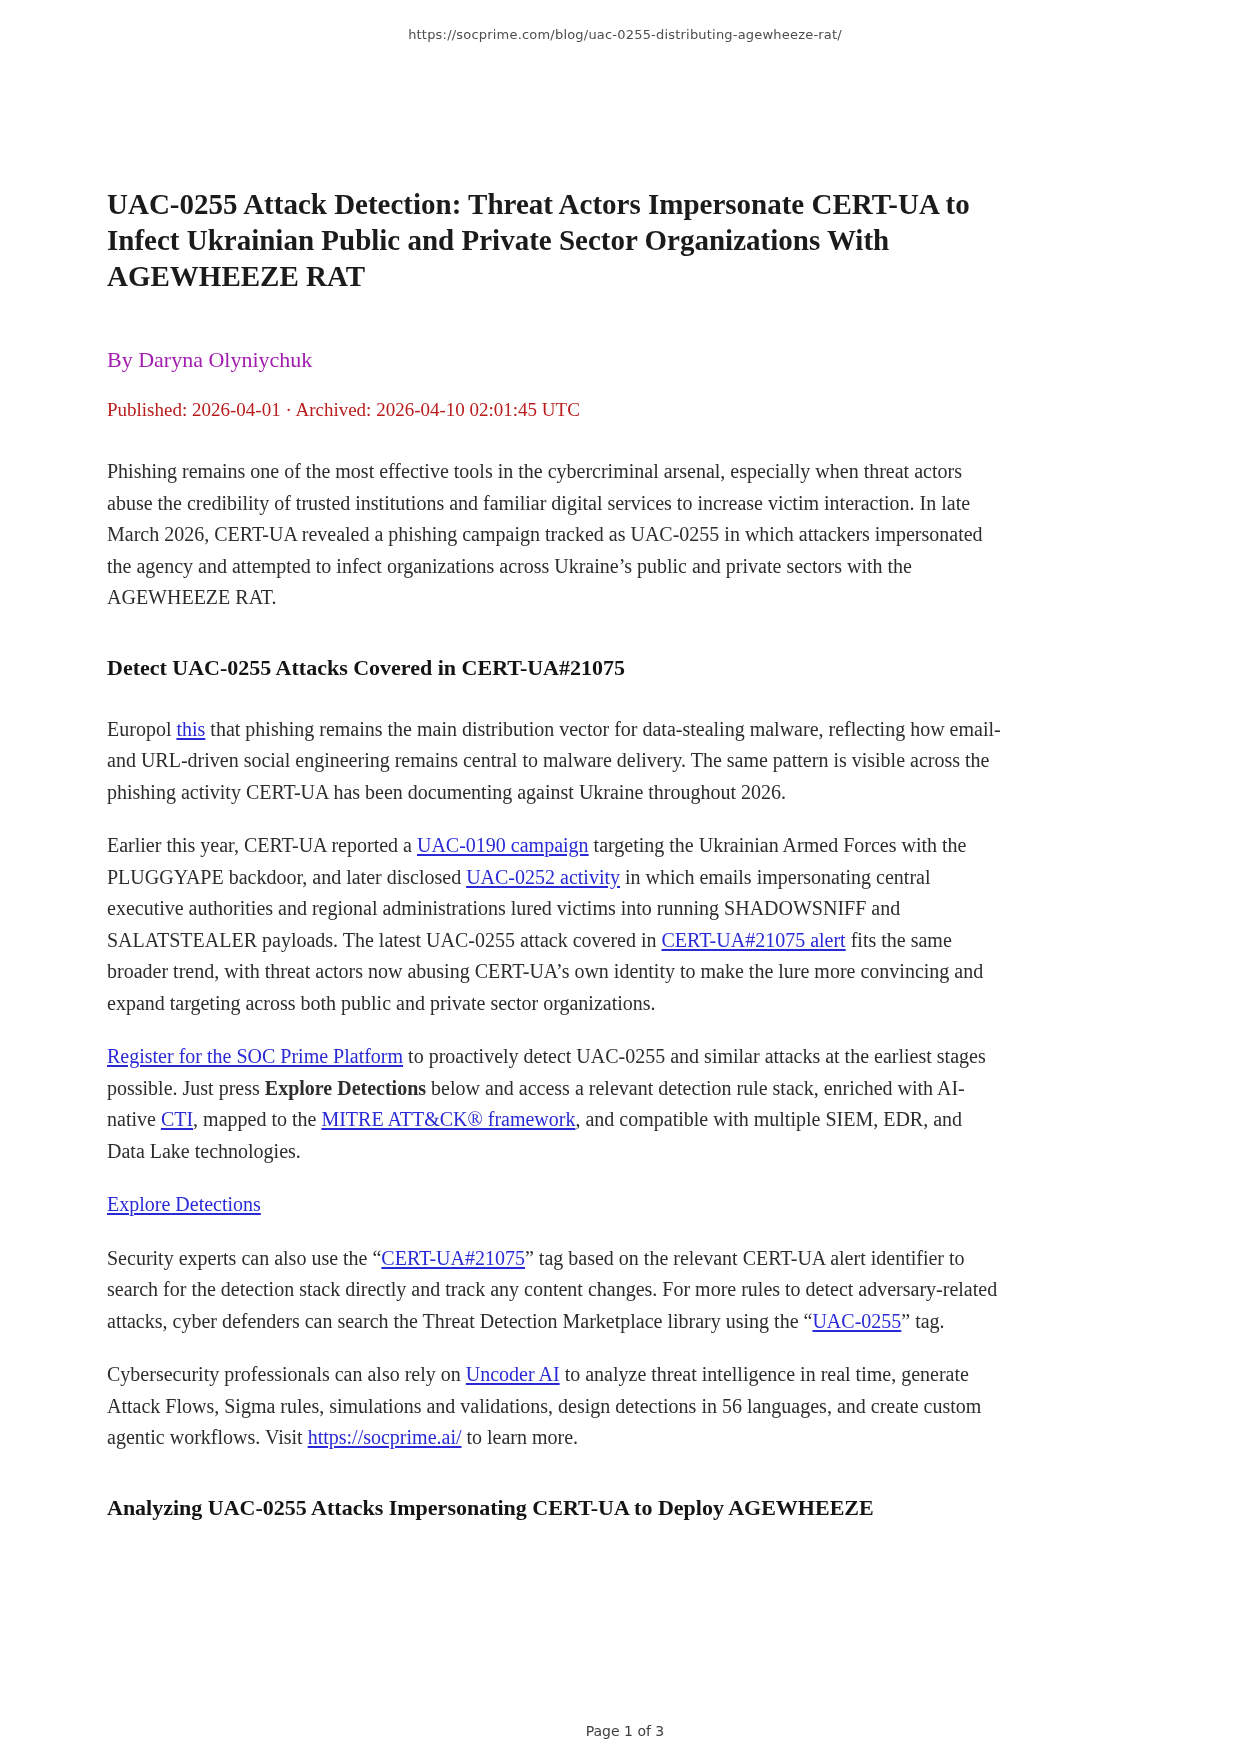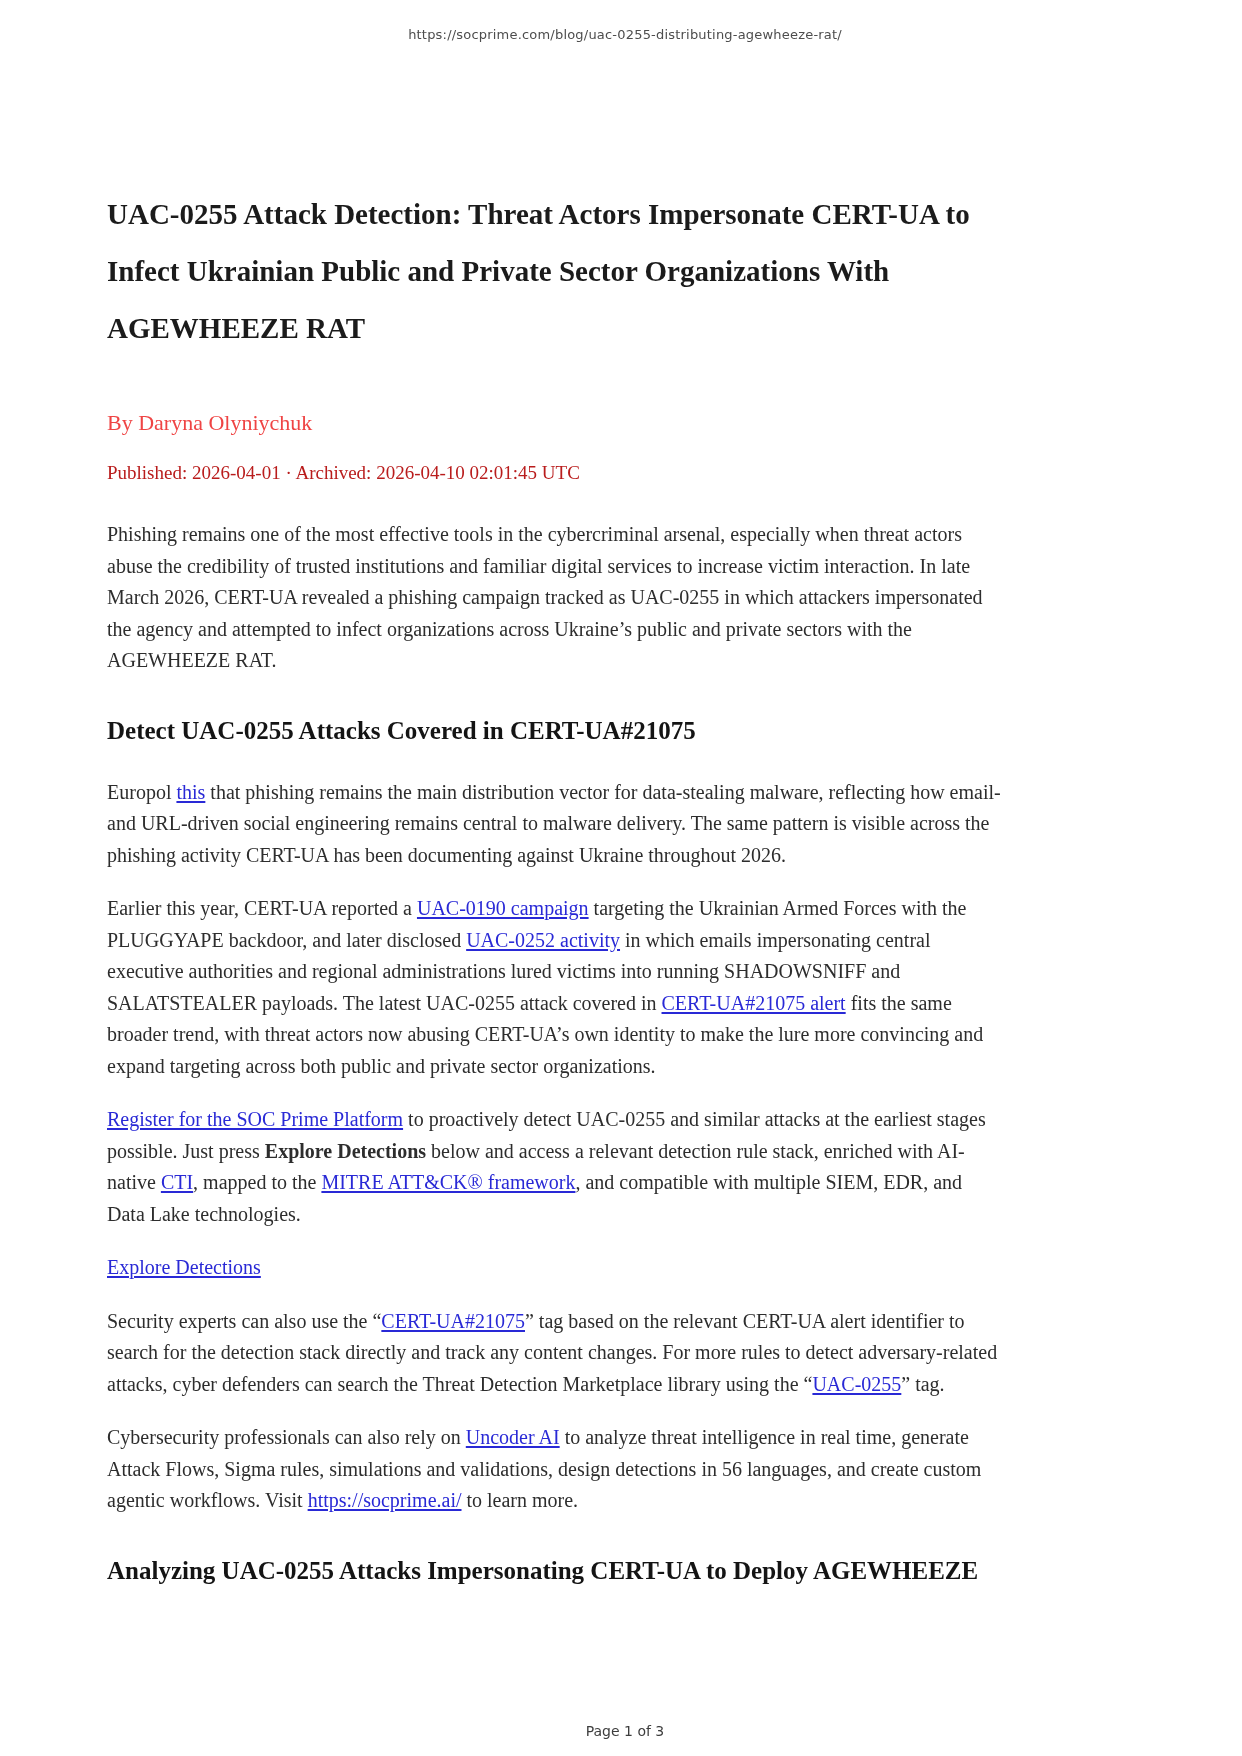--- a/index.html
+++ b/index.html
@@ -26,44 +26,44 @@
   }
   .content {
     position: absolute;
     left: 107px;
     top: 186px;
     width: 895px;
   }
   h1.title {
     margin: 0 0 52px 0;
     font-size: 29px;
-    line-height: 57px;
+    line-height: 36px;
     font-weight: bold;
     color: #1b1b1b;
   }
   .byline {
     font-size: 22px;
     line-height: 28px;
-    color: #ef4444;
+    color: #a21caf;
     margin: 0 0 24px 0;
   }
   .meta {
     font-size: 19px;
     line-height: 24px;
     color: #b91c1c;
     margin: 0 0 34px 0;
   }
   p.body-para {
     font-size: 20px;
     line-height: 31.5px;
     color: #2d2d2d;
     margin: 0 0 22px 0;
   }
   h2.section-heading {
-    font-size: 25px;
+    font-size: 22px;
     line-height: 32px;
     font-weight: bold;
     color: #141414;
     margin: 38px 0 30px 0;
   }
   a {
     color: var(--link-color, #2929d6);
     text-decoration: underline;
     text-underline-offset: 2px;
     cursor: pointer;

